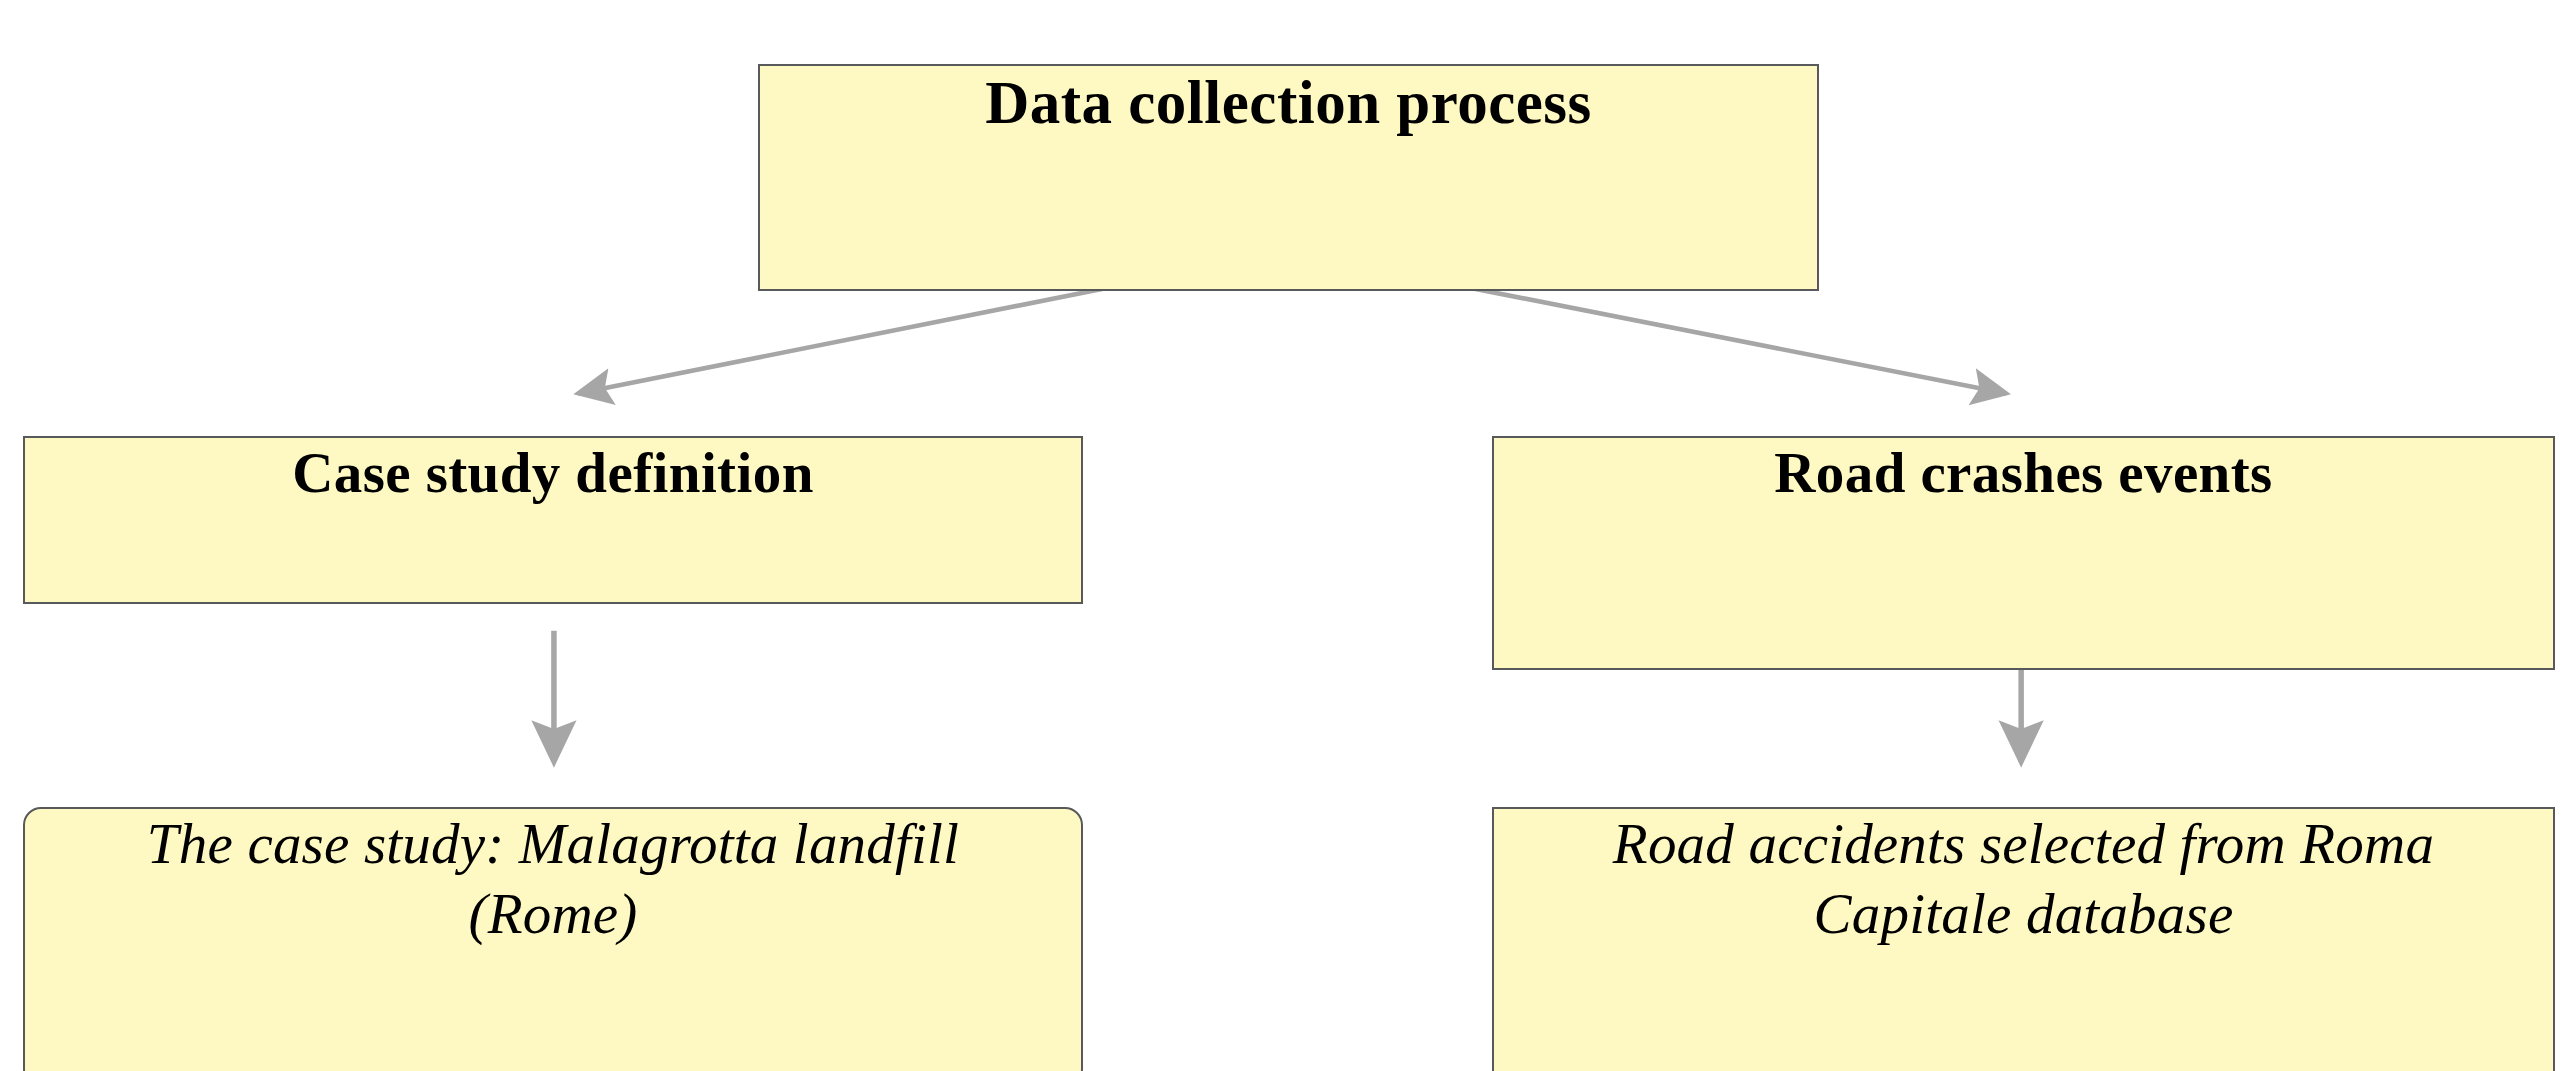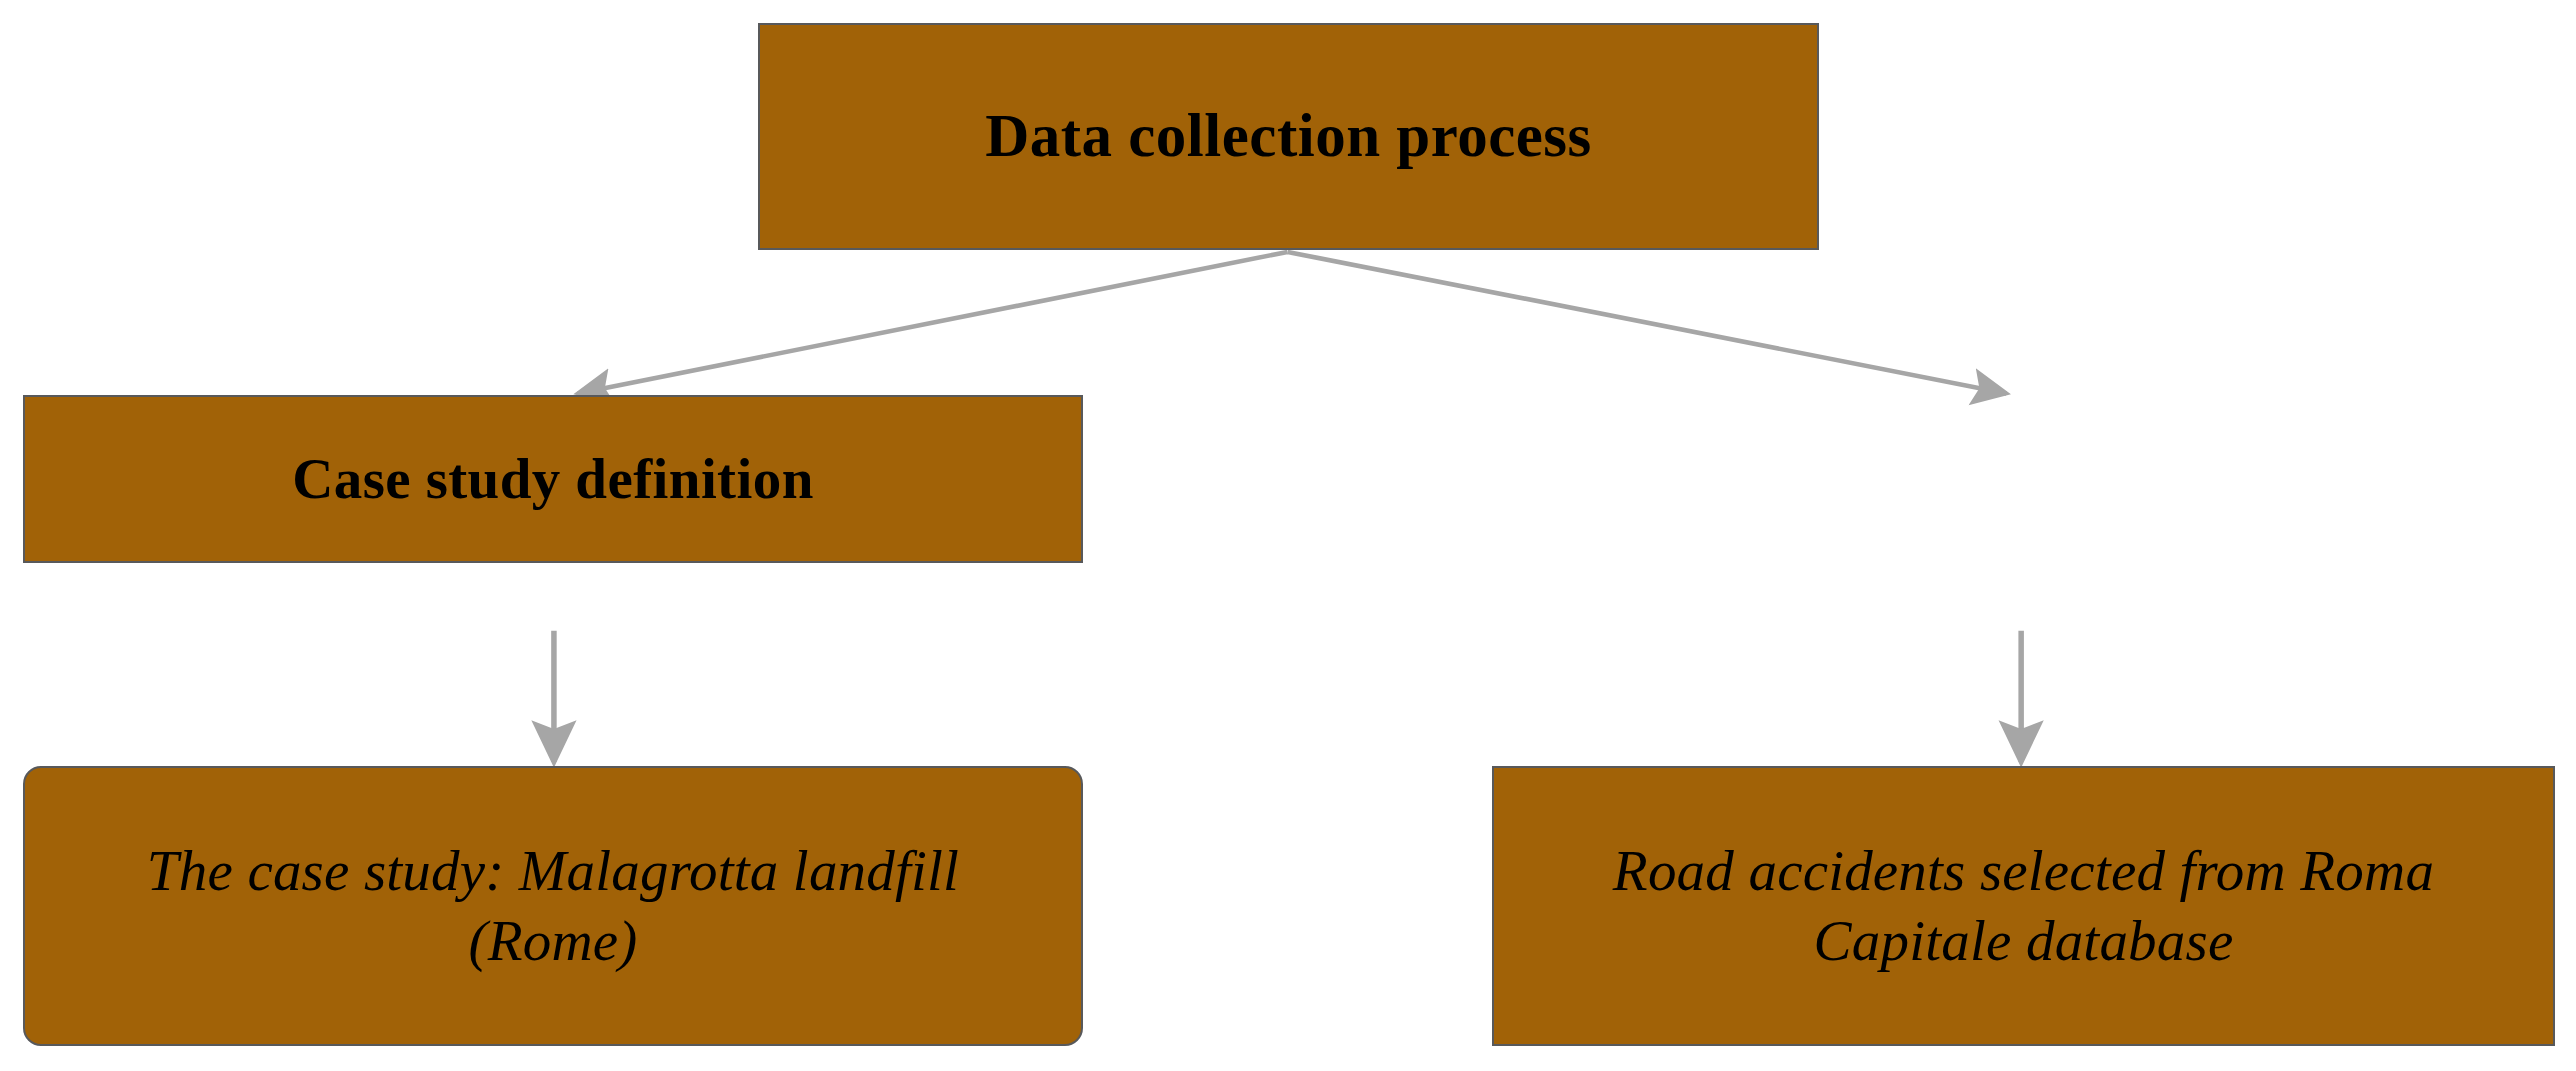--- a/index.html
+++ b/index.html
@@ -14,26 +14,27 @@
   #diagram-canvas {
     position: relative;
     width: 2576px;
     height: 1071px;
     background: #ffffff;
     overflow: hidden;
   }
   .node-box {
     position: absolute;
     box-sizing: border-box;
-    background: #a16207;
+    background: #fef9c3;
     border: 2.8px solid #58595b;
     display: flex;
-    align-items: center;
+    align-items: flex-start;
     justify-content: center;
     text-align: center;
+    margin-top: 41px;
   }
   .node-label {
     display: block;
     width: 100%;
     padding: 0 26px;
     box-sizing: border-box;
     color: #000000;
     line-height: 1.22;
     white-space: pre-line;
   }
@@ -94,20 +95,23 @@
   </svg>
 
   <div id="node-root" class="node-box level-title">
     <span class="node-label">Data collection process</span>
   </div>
 
   <div id="node-case-study" class="node-box level-head">
     <span class="node-label">Case study definition</span>
   </div>
 
+  <div id="node-road-crash" class="node-box level-head">
+    <span class="node-label">Road crashes events</span>
+  </div>
 
   <div id="node-case-detail" class="node-box level-detail">
     <span class="node-label">The case study: Malagrotta landfill
 (Rome)</span>
   </div>
 
   <div id="node-road-detail" class="node-box level-detail">
     <span class="node-label">Road accidents selected from Roma
 Capitale database</span>
   </div>

